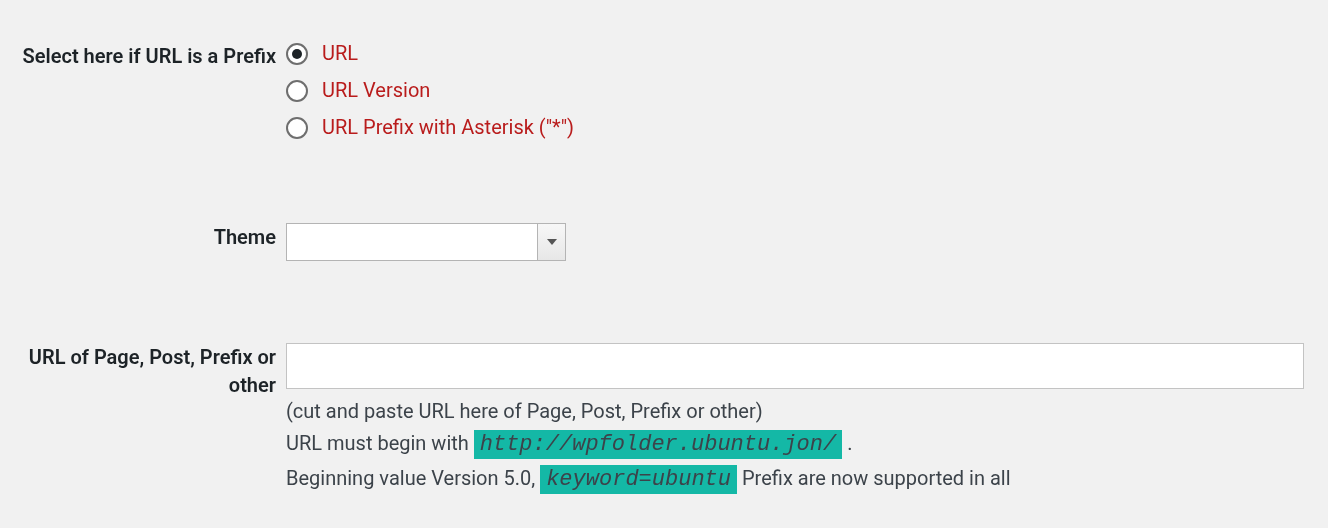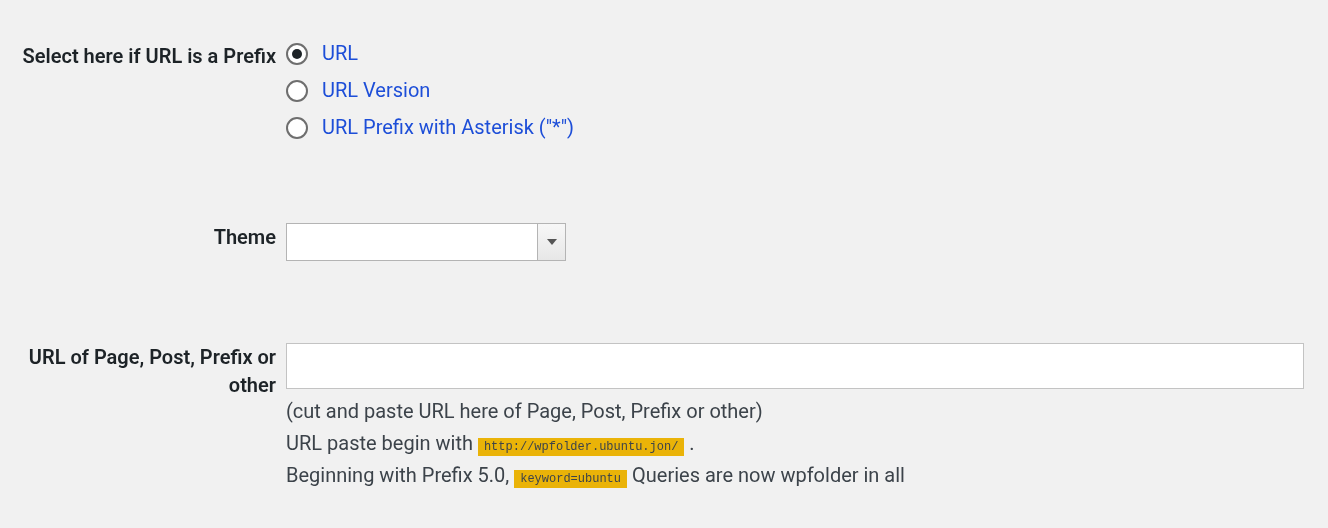--- a/index.html
+++ b/index.html
@@ -35,21 +35,21 @@
     .form-table td {
       padding: 24px 10px 20px 0;
       vertical-align: top;
       line-height: 1.55;
     }
     .radio-group label {
       display: flex;
       align-items: center;
       gap: 14px;
       margin-bottom: 6px;
-      color: #1d4ed8;
+      color: #b91c1c;
       cursor: pointer;
     }
     .radio-circle {
       width: 22px;
       height: 22px;
       border: 2px solid #6e6e6e;
       border-radius: 50%;
       display: inline-flex;
       align-items: center;
       justify-content: center;
@@ -99,25 +99,26 @@
       padding: 0 10px;
       font-size: 20px;
       font-family: inherit;
     }
     .description {
       color: #3c434a;
       margin-top: 6px;
       line-height: 1.6;
     }
     code {
-      background: #eab308;
+      background: #14b8a6;
       padding: 2px 6px;
       font-family: Consolas, Menlo, "Liberation Mono", monospace;
-      font-size: 12px;
+      font-size: 22px;
       color: #3c434a;
+      font-style: italic;
     }
     .row-gap td, .row-gap th {
       padding-top: 54px;
     }
   </style>
 </head>
 <body>
 
 <table class="form-table">
   <tbody>
@@ -159,26 +160,26 @@
 
   <tr class="row-gap">
     <th>
       <span>URL of Page, Post, Prefix or other</span>
     </th>
     <td>
       <input type="text" class="text-input" value="" style="">
       <div class="description">
         <div>(cut and paste URL here of Page, Post, Prefix or other)</div>
         <div>
-          <span>URL paste begin with </span>
+          <span>URL must begin with </span>
           <code>http://wpfolder.ubuntu.jon/</code>
           <span> .</span>
         </div>
         <div>
-          <span>Beginning with Prefix 5.0, </span>
+          <span>Beginning value Version 5.0, </span>
           <code>keyword=ubuntu</code>
-          <span> Queries are now wpfolder in all</span>
+          <span> Prefix are now supported in all</span>
         </div>
       </div>
     </td>
   </tr>
 </tbody>
   </table>
 
 </body></html>

